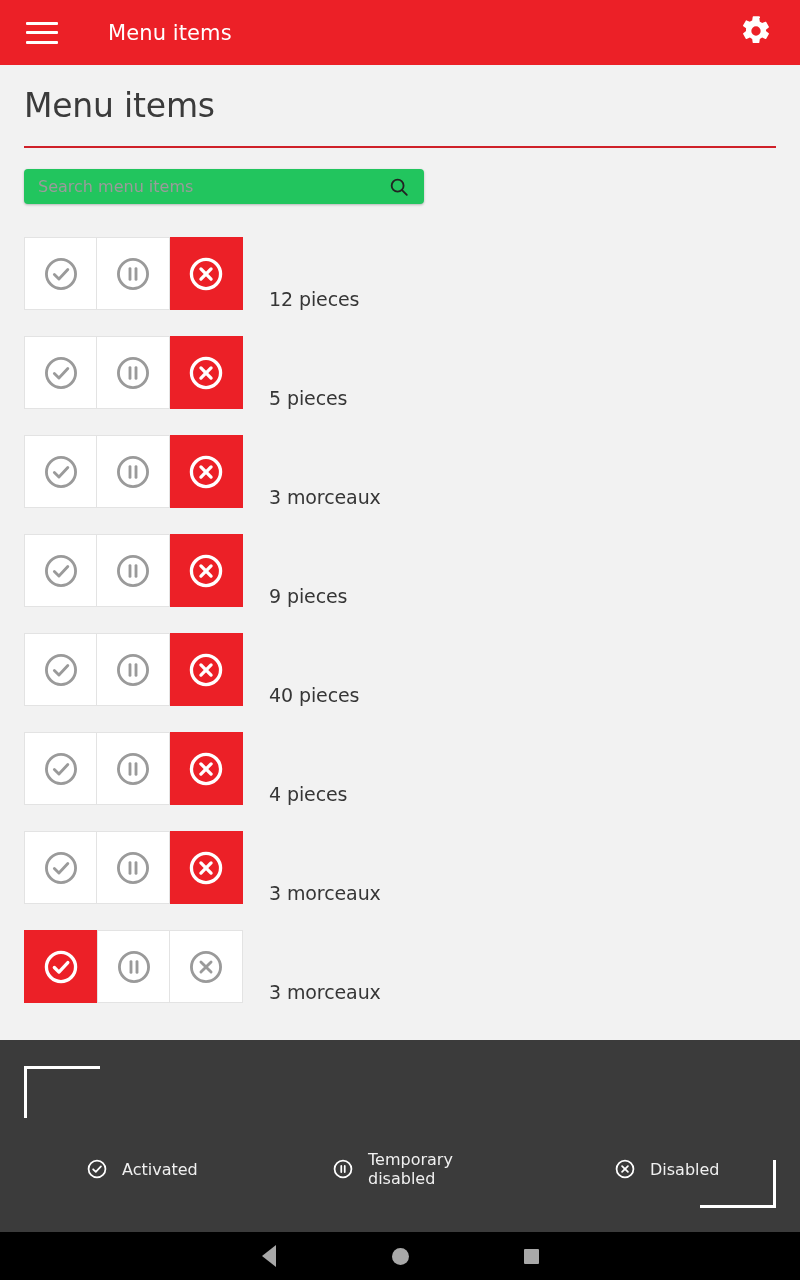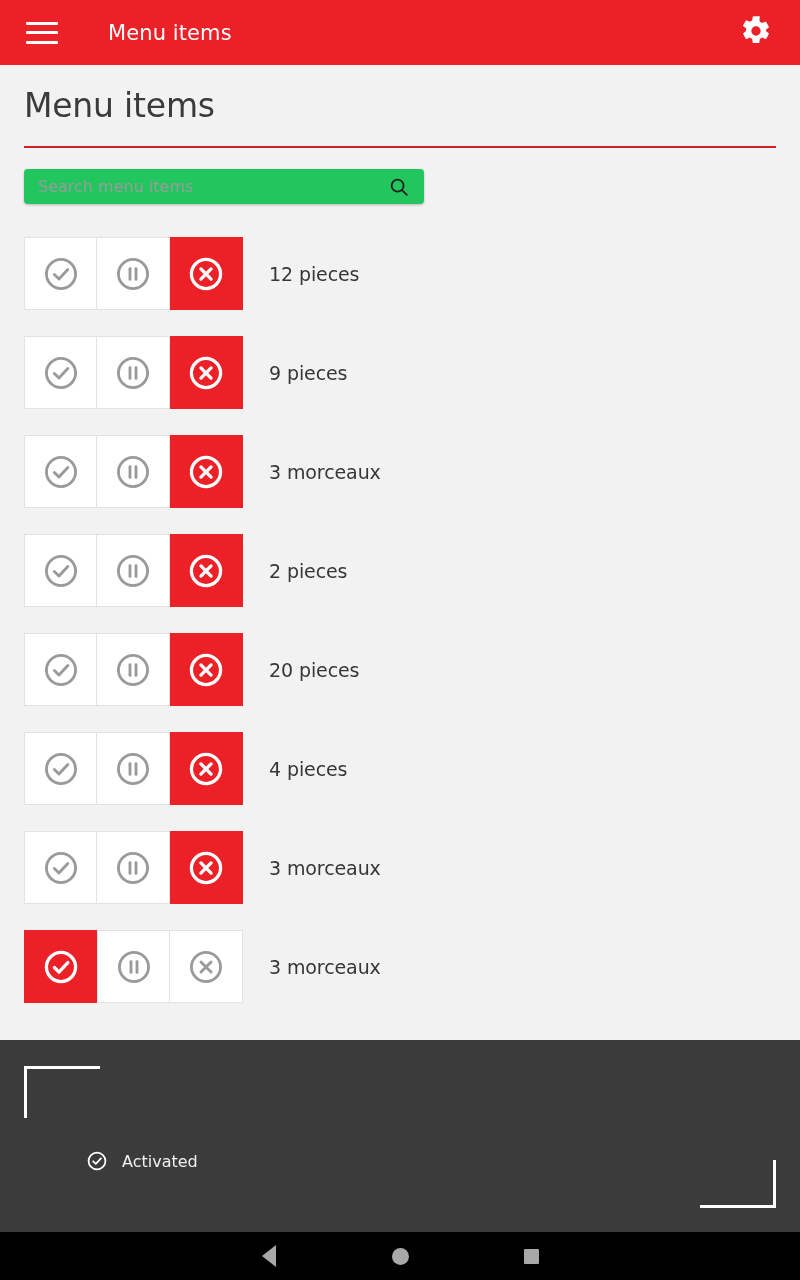--- a/index.html
+++ b/index.html
@@ -50,21 +50,21 @@
     border:none; outline:none; background:transparent;
     font-size:16px; color:#3b3b3b; padding:0 12px 0 14px;
     flex:1; height:100%;
     font-family:"DejaVu Sans", sans-serif;
   }
   .search-input::placeholder{ color:#9b9b9b; }
   .search-icon{ margin-right:14px; display:flex; cursor:pointer; }
 
   
   .list{ position:absolute; left:24px; top:237px; width:752px; }
-  .row{ position:relative; height:73px; margin-bottom:26px; display:flex; align-items:center; }
+  .row{ position:relative; height:73px; margin-bottom:26px; display:flex; align-items:flex-end; }
   .segmented{ display:flex; height:73px; width:219px; }
   .seg{
     width:73px; height:73px; background:#fff;
     border:1px solid #e3e3e3;
     display:flex; align-items:center; justify-content:center;
     cursor:pointer; position:relative;
   }
   .seg + .seg{ border-left:none; }
   .seg.active{ background:#ec2027; border-color:#ec2027; }
   .seg.active + .seg{ border-left:1px solid #e3e3e3; }
@@ -207,20 +207,82 @@
           <div class="seg active">
             <span style="display: flex;">
               <svg width="38" height="38" viewBox="0 0 24 24" fill="none" stroke="#ffffff" stroke-width="2.1" stroke-linecap="round">
                 <circle cx="12" cy="12" r="9.2"></circle>
                 <line x1="8.8" y1="8.8" x2="15.2" y2="15.2"></line>
                 <line x1="15.2" y1="8.8" x2="8.8" y2="15.2"></line>
               </svg>
             </span>
           </div>
         </div>
+        <div class="row-label">5 pieces</div>
+      </div>
+      <div class="row">
+        <div class="segmented">
+          <div class="seg">
+            <span style="display: flex;">
+              <svg width="38" height="38" viewBox="0 0 24 24" fill="none" stroke="#9a9a9a" stroke-width="1.8" stroke-linecap="round" stroke-linejoin="round">
+                <circle cx="12" cy="12" r="9.2"></circle>
+                <polyline points="7.8,12.3 10.7,15.2 16.3,9.2"></polyline>
+              </svg>
+            </span>
+          </div>
+          <div class="seg">
+            <span style="display: flex;">
+              <svg width="38" height="38" viewBox="0 0 24 24" fill="none" stroke="#9a9a9a" stroke-width="1.8" stroke-linecap="round">
+                <circle cx="12" cy="12" r="9.2"></circle>
+                <line x1="10.1" y1="8.6" x2="10.1" y2="15.4"></line>
+                <line x1="13.9" y1="8.6" x2="13.9" y2="15.4"></line>
+              </svg>
+            </span>
+          </div>
+          <div class="seg active">
+            <span style="display: flex;">
+              <svg width="38" height="38" viewBox="0 0 24 24" fill="none" stroke="#ffffff" stroke-width="2.1" stroke-linecap="round">
+                <circle cx="12" cy="12" r="9.2"></circle>
+                <line x1="8.8" y1="8.8" x2="15.2" y2="15.2"></line>
+                <line x1="15.2" y1="8.8" x2="8.8" y2="15.2"></line>
+              </svg>
+            </span>
+          </div>
+        </div>
+        <div class="row-label">3 morceaux</div>
+      </div>
+      <div class="row">
+        <div class="segmented">
+          <div class="seg">
+            <span style="display: flex;">
+              <svg width="38" height="38" viewBox="0 0 24 24" fill="none" stroke="#9a9a9a" stroke-width="1.8" stroke-linecap="round" stroke-linejoin="round">
+                <circle cx="12" cy="12" r="9.2"></circle>
+                <polyline points="7.8,12.3 10.7,15.2 16.3,9.2"></polyline>
+              </svg>
+            </span>
+          </div>
+          <div class="seg">
+            <span style="display: flex;">
+              <svg width="38" height="38" viewBox="0 0 24 24" fill="none" stroke="#9a9a9a" stroke-width="1.8" stroke-linecap="round">
+                <circle cx="12" cy="12" r="9.2"></circle>
+                <line x1="10.1" y1="8.6" x2="10.1" y2="15.4"></line>
+                <line x1="13.9" y1="8.6" x2="13.9" y2="15.4"></line>
+              </svg>
+            </span>
+          </div>
+          <div class="seg active">
+            <span style="display: flex;">
+              <svg width="38" height="38" viewBox="0 0 24 24" fill="none" stroke="#ffffff" stroke-width="2.1" stroke-linecap="round">
+                <circle cx="12" cy="12" r="9.2"></circle>
+                <line x1="8.8" y1="8.8" x2="15.2" y2="15.2"></line>
+                <line x1="15.2" y1="8.8" x2="8.8" y2="15.2"></line>
+              </svg>
+            </span>
+          </div>
+        </div>
         <div class="row-label">9 pieces</div>
       </div>
       <div class="row">
         <div class="segmented">
           <div class="seg">
             <span style="display: flex;">
               <svg width="38" height="38" viewBox="0 0 24 24" fill="none" stroke="#9a9a9a" stroke-width="1.8" stroke-linecap="round" stroke-linejoin="round">
                 <circle cx="12" cy="12" r="9.2"></circle>
                 <polyline points="7.8,12.3 10.7,15.2 16.3,9.2"></polyline>
               </svg>
@@ -238,83 +300,21 @@
           <div class="seg active">
             <span style="display: flex;">
               <svg width="38" height="38" viewBox="0 0 24 24" fill="none" stroke="#ffffff" stroke-width="2.1" stroke-linecap="round">
                 <circle cx="12" cy="12" r="9.2"></circle>
                 <line x1="8.8" y1="8.8" x2="15.2" y2="15.2"></line>
                 <line x1="15.2" y1="8.8" x2="8.8" y2="15.2"></line>
               </svg>
             </span>
           </div>
         </div>
-        <div class="row-label">3 morceaux</div>
-      </div>
-      <div class="row">
-        <div class="segmented">
-          <div class="seg">
-            <span style="display: flex;">
-              <svg width="38" height="38" viewBox="0 0 24 24" fill="none" stroke="#9a9a9a" stroke-width="1.8" stroke-linecap="round" stroke-linejoin="round">
-                <circle cx="12" cy="12" r="9.2"></circle>
-                <polyline points="7.8,12.3 10.7,15.2 16.3,9.2"></polyline>
-              </svg>
-            </span>
-          </div>
-          <div class="seg">
-            <span style="display: flex;">
-              <svg width="38" height="38" viewBox="0 0 24 24" fill="none" stroke="#9a9a9a" stroke-width="1.8" stroke-linecap="round">
-                <circle cx="12" cy="12" r="9.2"></circle>
-                <line x1="10.1" y1="8.6" x2="10.1" y2="15.4"></line>
-                <line x1="13.9" y1="8.6" x2="13.9" y2="15.4"></line>
-              </svg>
-            </span>
-          </div>
-          <div class="seg active">
-            <span style="display: flex;">
-              <svg width="38" height="38" viewBox="0 0 24 24" fill="none" stroke="#ffffff" stroke-width="2.1" stroke-linecap="round">
-                <circle cx="12" cy="12" r="9.2"></circle>
-                <line x1="8.8" y1="8.8" x2="15.2" y2="15.2"></line>
-                <line x1="15.2" y1="8.8" x2="8.8" y2="15.2"></line>
-              </svg>
-            </span>
-          </div>
-        </div>
-        <div class="row-label">2 pieces</div>
-      </div>
-      <div class="row">
-        <div class="segmented">
-          <div class="seg">
-            <span style="display: flex;">
-              <svg width="38" height="38" viewBox="0 0 24 24" fill="none" stroke="#9a9a9a" stroke-width="1.8" stroke-linecap="round" stroke-linejoin="round">
-                <circle cx="12" cy="12" r="9.2"></circle>
-                <polyline points="7.8,12.3 10.7,15.2 16.3,9.2"></polyline>
-              </svg>
-            </span>
-          </div>
-          <div class="seg">
-            <span style="display: flex;">
-              <svg width="38" height="38" viewBox="0 0 24 24" fill="none" stroke="#9a9a9a" stroke-width="1.8" stroke-linecap="round">
-                <circle cx="12" cy="12" r="9.2"></circle>
-                <line x1="10.1" y1="8.6" x2="10.1" y2="15.4"></line>
-                <line x1="13.9" y1="8.6" x2="13.9" y2="15.4"></line>
-              </svg>
-            </span>
-          </div>
-          <div class="seg active">
-            <span style="display: flex;">
-              <svg width="38" height="38" viewBox="0 0 24 24" fill="none" stroke="#ffffff" stroke-width="2.1" stroke-linecap="round">
-                <circle cx="12" cy="12" r="9.2"></circle>
-                <line x1="8.8" y1="8.8" x2="15.2" y2="15.2"></line>
-                <line x1="15.2" y1="8.8" x2="8.8" y2="15.2"></line>
-              </svg>
-            </span>
-          </div>
-        </div>
-        <div class="row-label">20 pieces</div>
+        <div class="row-label">40 pieces</div>
       </div>
       <div class="row">
         <div class="segmented">
           <div class="seg">
             <span style="display: flex;">
               <svg width="38" height="38" viewBox="0 0 24 24" fill="none" stroke="#9a9a9a" stroke-width="1.8" stroke-linecap="round" stroke-linejoin="round">
                 <circle cx="12" cy="12" r="9.2"></circle>
                 <polyline points="7.8,12.3 10.7,15.2 16.3,9.2"></polyline>
               </svg>
             </span>
@@ -410,20 +410,40 @@
     <div class="legend-items" id="legend-items">
         <div class="legend-item">
           <span style="display: flex;">
             <svg width="22" height="22" viewBox="0 0 24 24" fill="none" stroke="#ffffff" stroke-width="1.9" stroke-linecap="round" stroke-linejoin="round">
               <circle cx="12" cy="12" r="9.2"></circle>
               <polyline points="7.8,12.3 10.7,15.2 16.3,9.2"></polyline>
             </svg>
           </span>
           <span class="lg-label">Activated</span>
         </div>
+        <div class="legend-item">
+          <span style="display: flex;">
+            <svg width="22" height="22" viewBox="0 0 24 24" fill="none" stroke="#ffffff" stroke-width="1.9" stroke-linecap="round">
+              <circle cx="12" cy="12" r="9.2"></circle>
+              <line x1="10.1" y1="8.6" x2="10.1" y2="15.4"></line>
+              <line x1="13.9" y1="8.6" x2="13.9" y2="15.4"></line>
+            </svg>
+          </span>
+          <span class="lg-label">Temporary disabled</span>
+        </div>
+        <div class="legend-item">
+          <span style="display: flex;">
+            <svg width="22" height="22" viewBox="0 0 24 24" fill="none" stroke="#ffffff" stroke-width="1.9" stroke-linecap="round">
+              <circle cx="12" cy="12" r="9.2"></circle>
+              <line x1="8.8" y1="8.8" x2="15.2" y2="15.2"></line>
+              <line x1="15.2" y1="8.8" x2="8.8" y2="15.2"></line>
+            </svg>
+          </span>
+          <span class="lg-label">Disabled</span>
+        </div>
       </div>
   </div>
 
   <div class="navbar">
     <div class="nav-btn">
       <span class="nav-back"></span>
     </div>
     <div class="nav-spacer"></div>
     <div class="nav-btn">
       <span class="nav-home"></span>

